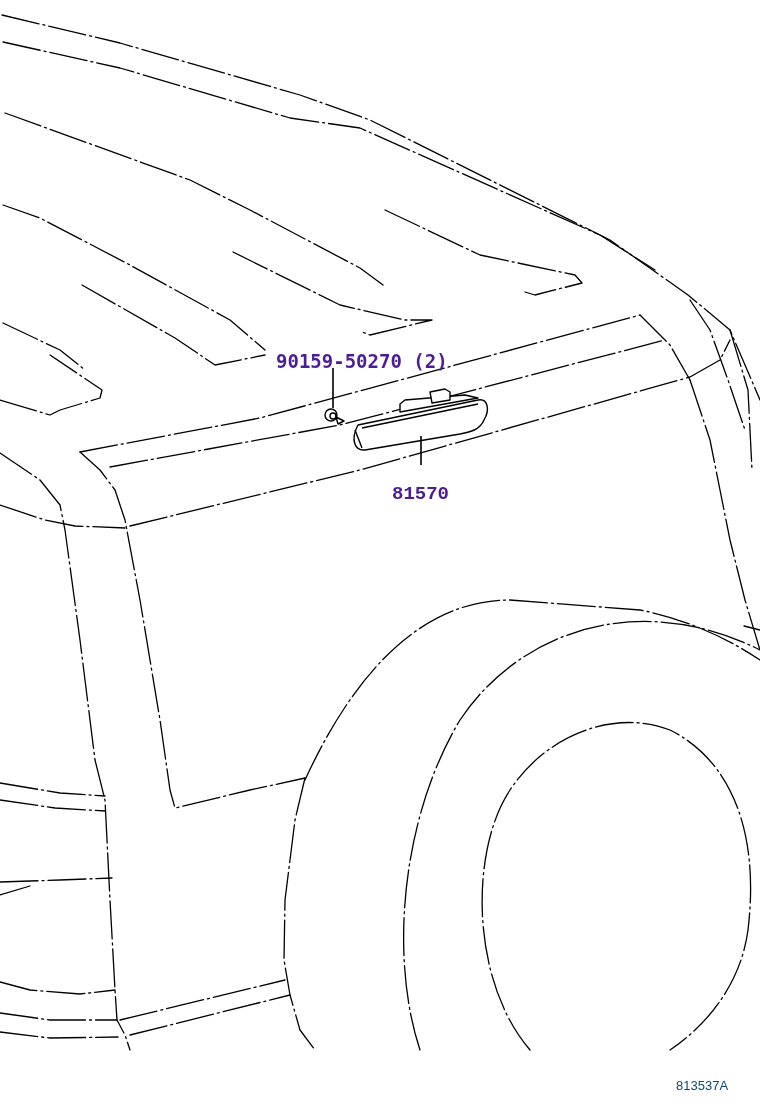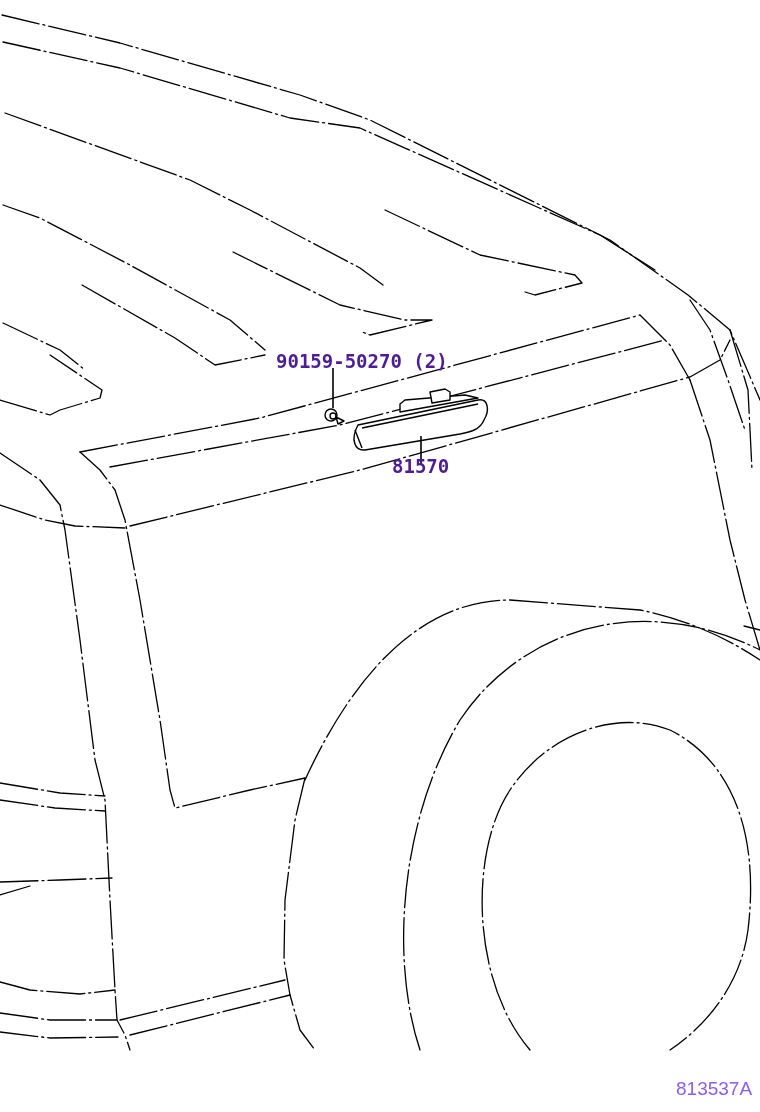--- a/index.html
+++ b/index.html
@@ -3,21 +3,21 @@
 <meta charset="utf-8">
 <style>
   html, body { margin: 0; padding: 0; background: #ffffff; }
   body { width: 760px; height: 1112px; position: relative; overflow: hidden; font-family: "DejaVu Sans", sans-serif; }
   svg.drawing { position: absolute; left: 0; top: 0; }
   .ln { fill: none; stroke: #000; stroke-width: 1.3; stroke-dasharray: 38 4 2 4; stroke-linecap: round; stroke-linejoin: round; }
   .sl { fill: none; stroke: #000; stroke-width: 1.4; stroke-linejoin: round; }
   .lead { fill: none; stroke: #000; stroke-width: 1.6; }
   .part { fill: #fff; stroke: #000; stroke-width: 1.4; stroke-linejoin: round; }
   .callout { position: absolute; font-family: "DejaVu Sans Mono", monospace; font-weight: bold; font-size: 19px; color: #4c1d95; letter-spacing: 0px; white-space: nowrap; }
-  .figure-id { position: absolute; font-family: "Liberation Sans", sans-serif; font-size: 19px; color: #8b5cf6; white-space: nowrap; }
+  .figure-id { position: absolute; font-family: "Liberation Sans", sans-serif; font-size: 13px; color: #0c4a6e; white-space: nowrap; }
 </style>
 </head>
 <body>
 
 <svg class="drawing" width="760" height="1112" viewBox="0 0 760 1112">
 
   <g>
     <path class="ln" d="M2 15 L120 43 L300 95 L370 120 L610 240 L688 295 L730 330 L760 400"></path>
     <path class="ln" d="M3 42 L120 68 L290 118 L360 128 L600 235 L655 270"></path>
     <path class="ln" d="M5 113 L190 180 L250 210 L360 268 L383 285"></path>
@@ -78,14 +78,14 @@
     <path class="part" d="M430 392 L445 389 L450 392 L450 400 L432 403 Z"></path>
   </g>
 
   <g>
     <path class="lead" d="M333 368 L333 408"></path>
     <path class="lead" d="M421 436 L421 465"></path>
   </g>
 </svg>
 
 <div class="callout" style="left:276px; top:350px;">90159-50270 (2)</div>
-<div class="callout" style="left:392px; top:455px;">81570</div>
+<div class="callout" style="left:392px; top:483px;font-family:Liberation Mono, monospace;">81570</div>
 <div class="figure-id" style="left:676px; top:1078px;">813537A</div>
 
 </body></html>

